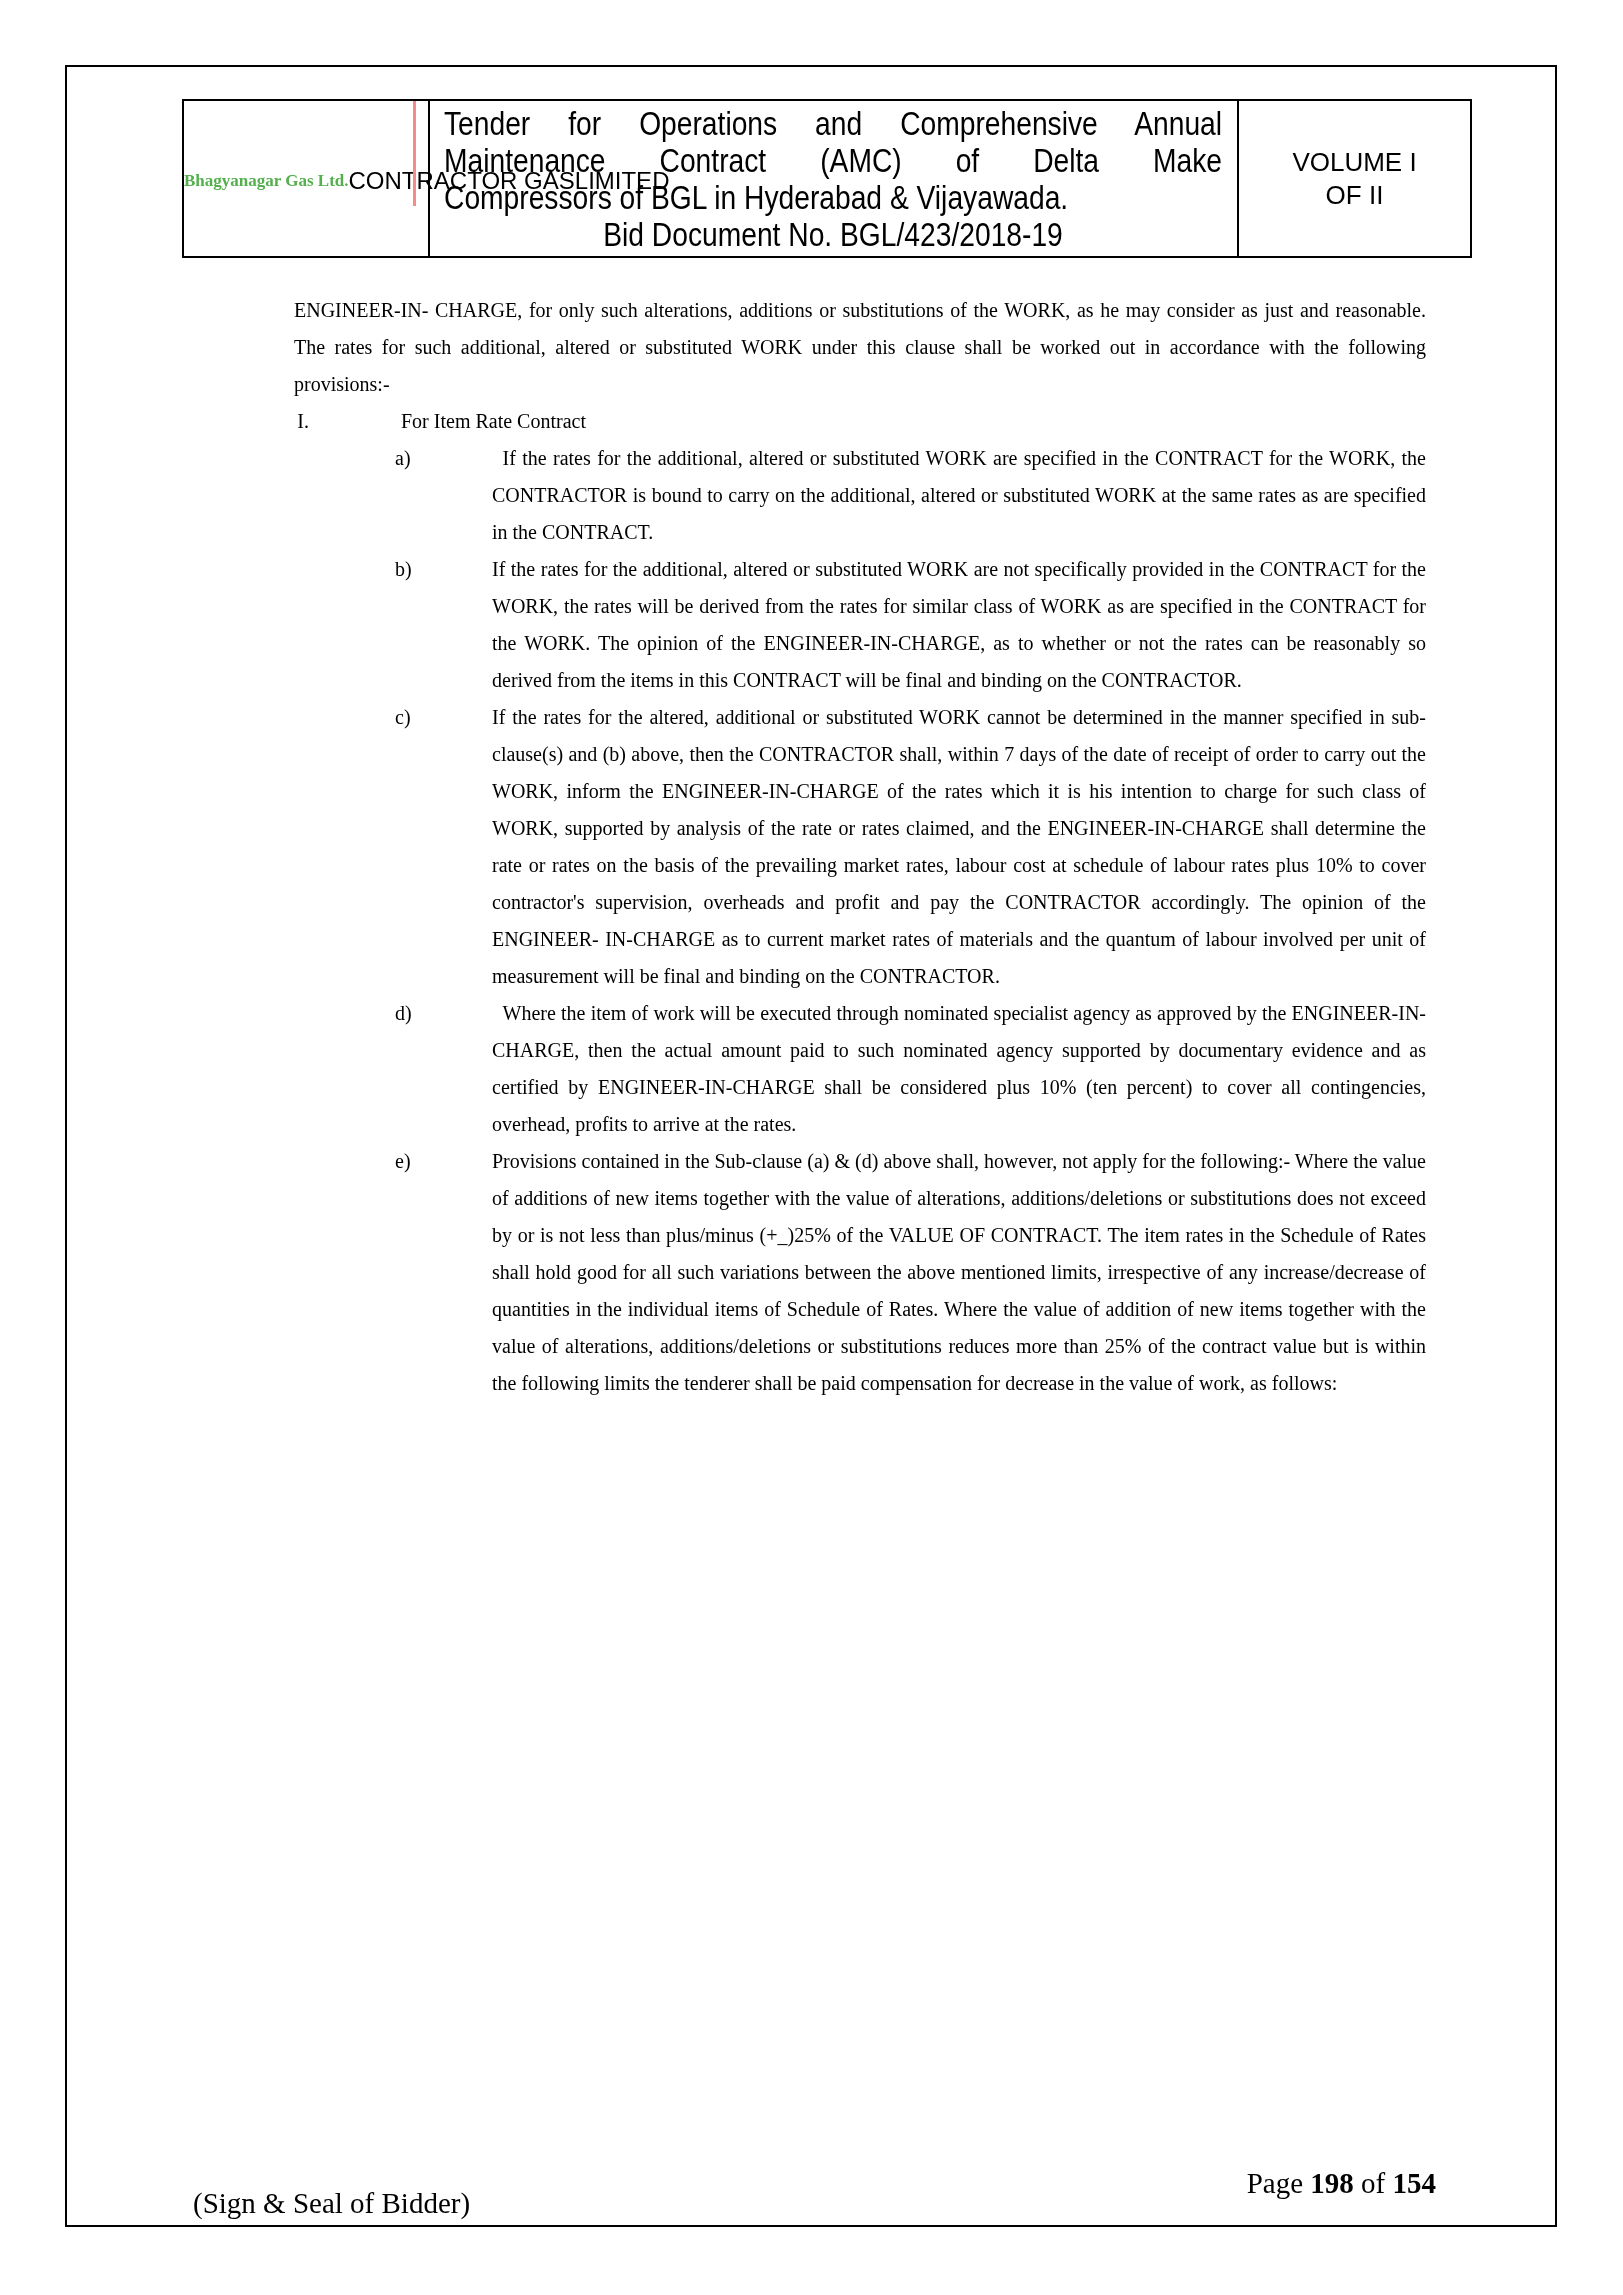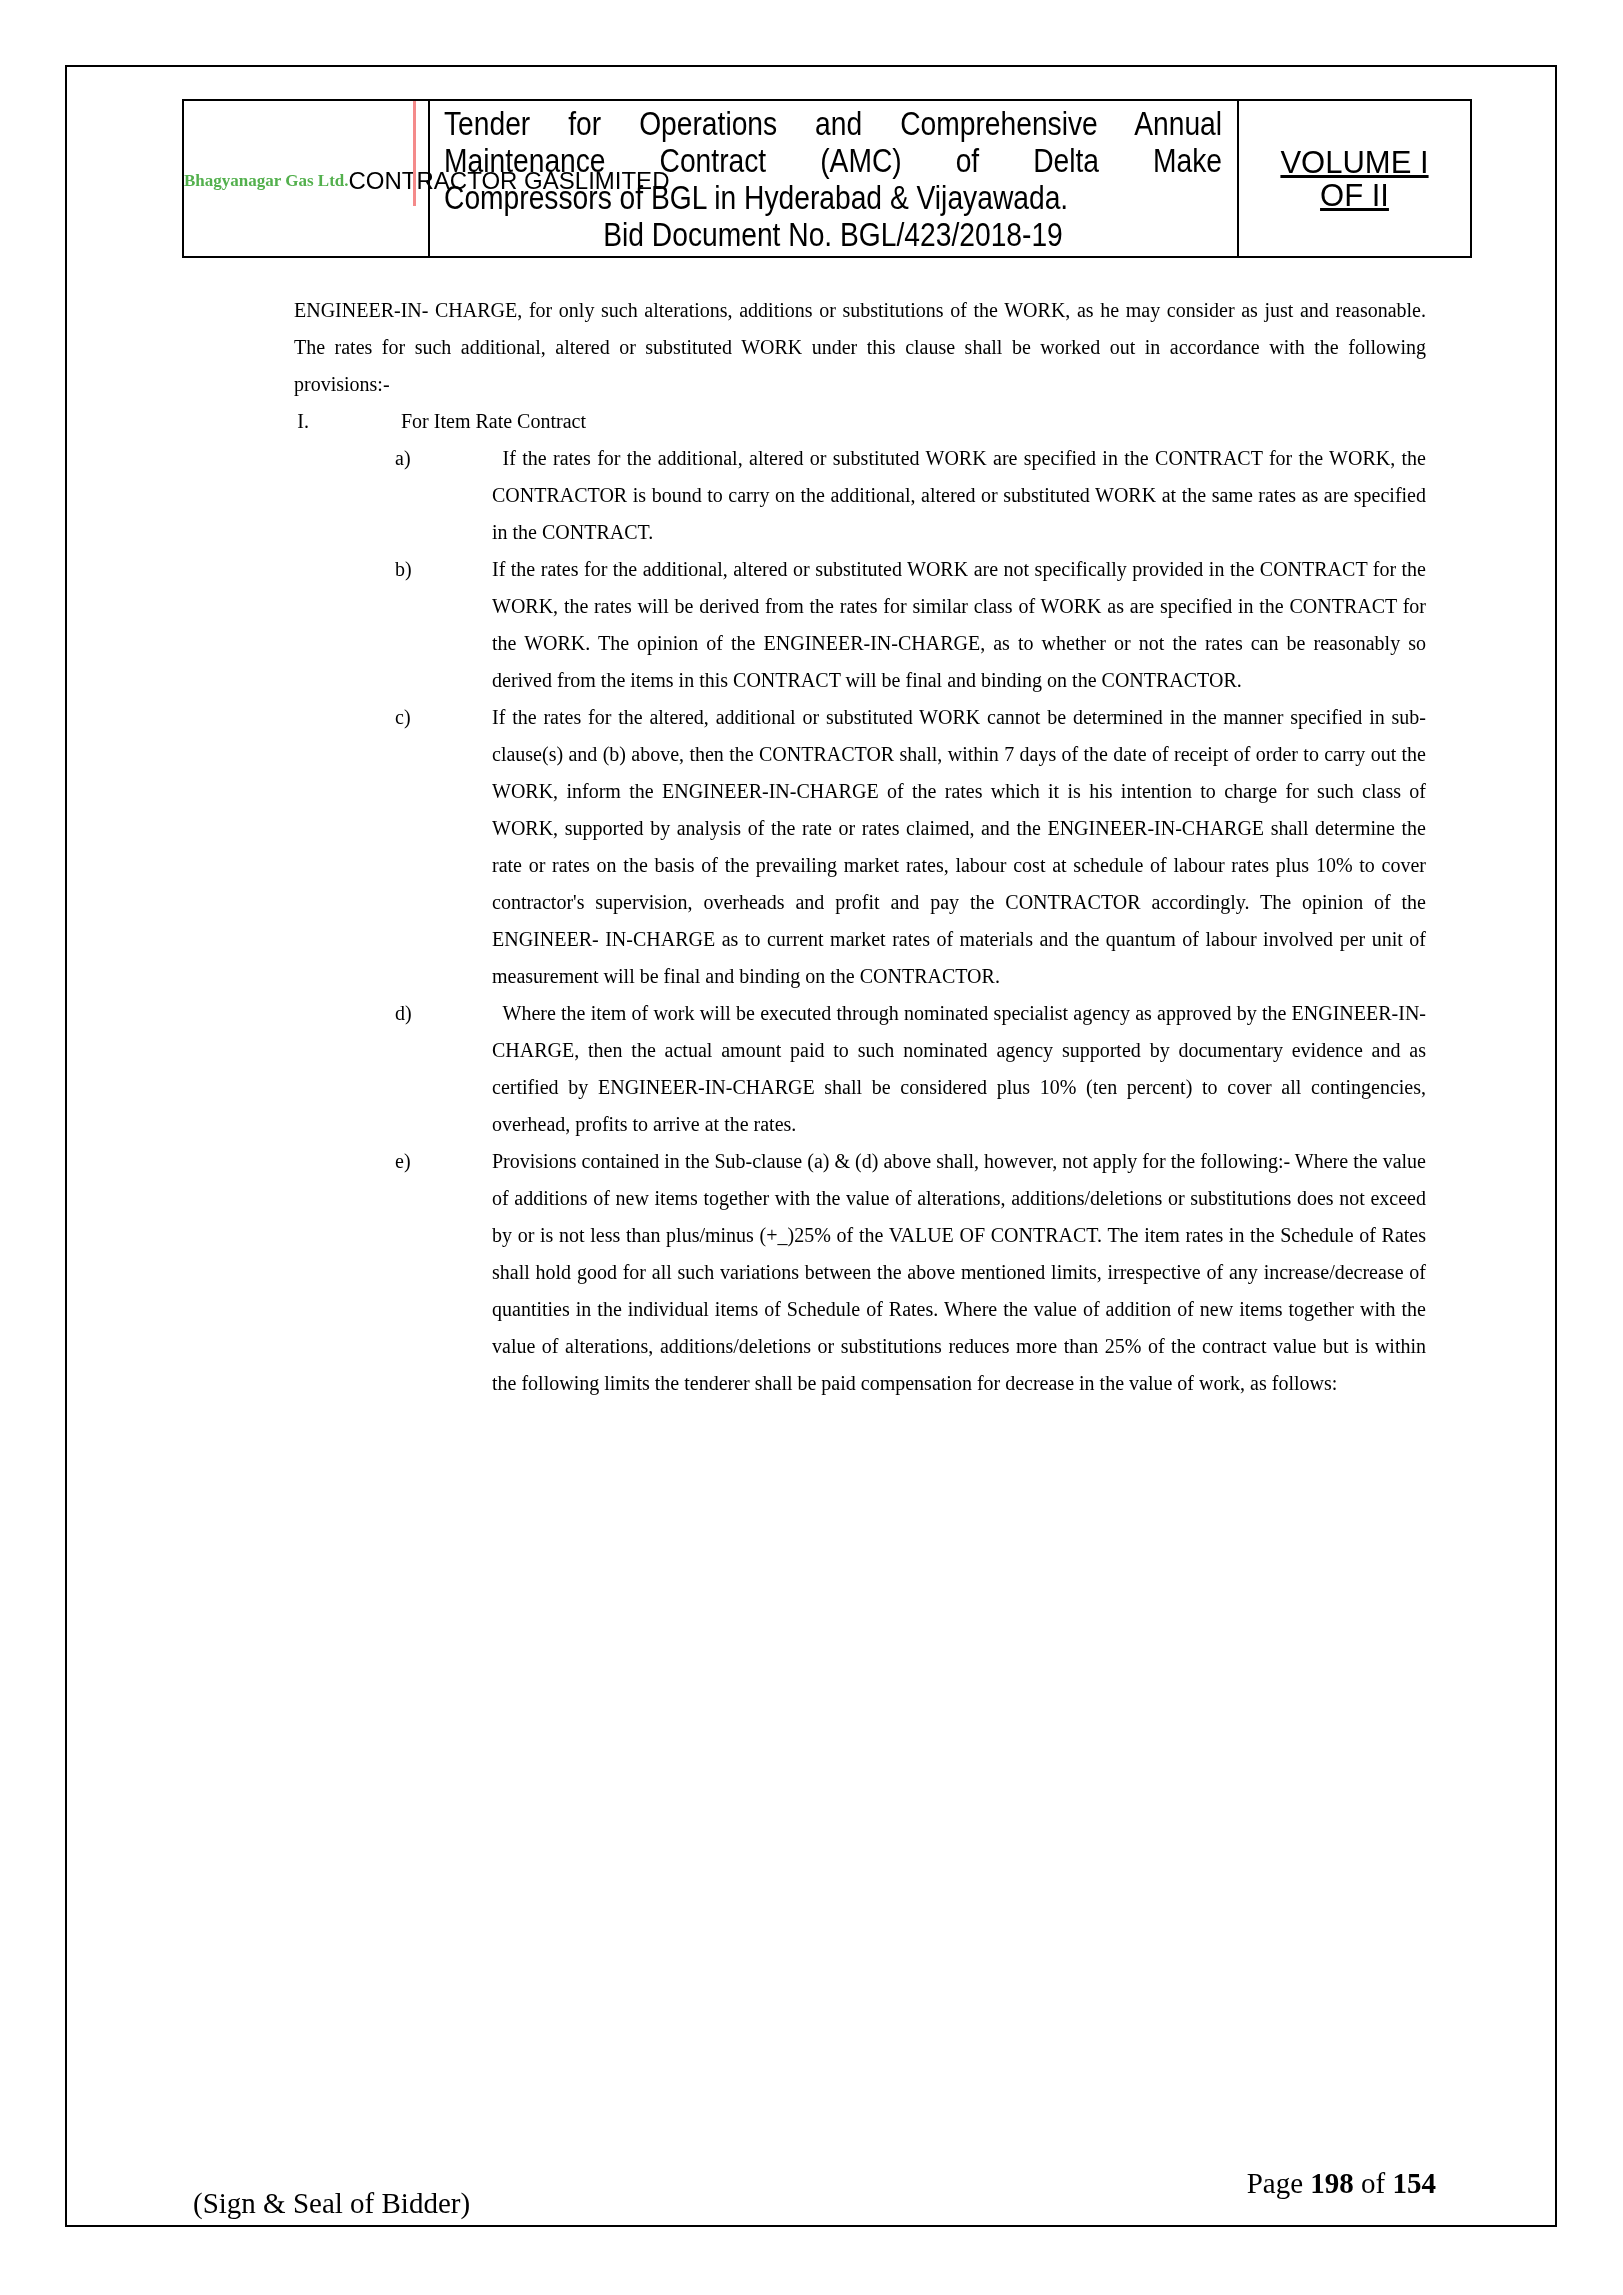--- a/index.html
+++ b/index.html
@@ -70,21 +70,21 @@
     transform-origin: 0 50%;
     white-space: nowrap;
   }
   .t-line.jl { text-align: justify; text-align-last: justify; white-space: normal; }
   .t-line.ctr { text-align: center; white-space: normal; }
   .cell-volume {
     flex: 1;
     display: flex; flex-direction: column;
     align-items: center; justify-content: center;
     font-family: "Liberation Sans", sans-serif;
-    font-size: 31px; line-height: 33px; text-decoration: underline;
+    font-size: 26px; line-height: 33px;
   }
   
   .body-block {
     position: absolute;
     left: 294px; top: 292px;
     width: 1132px;
     font-size: 20px; line-height: 37px;
     text-align: justify;
   }
   .intro { margin: 0; }

